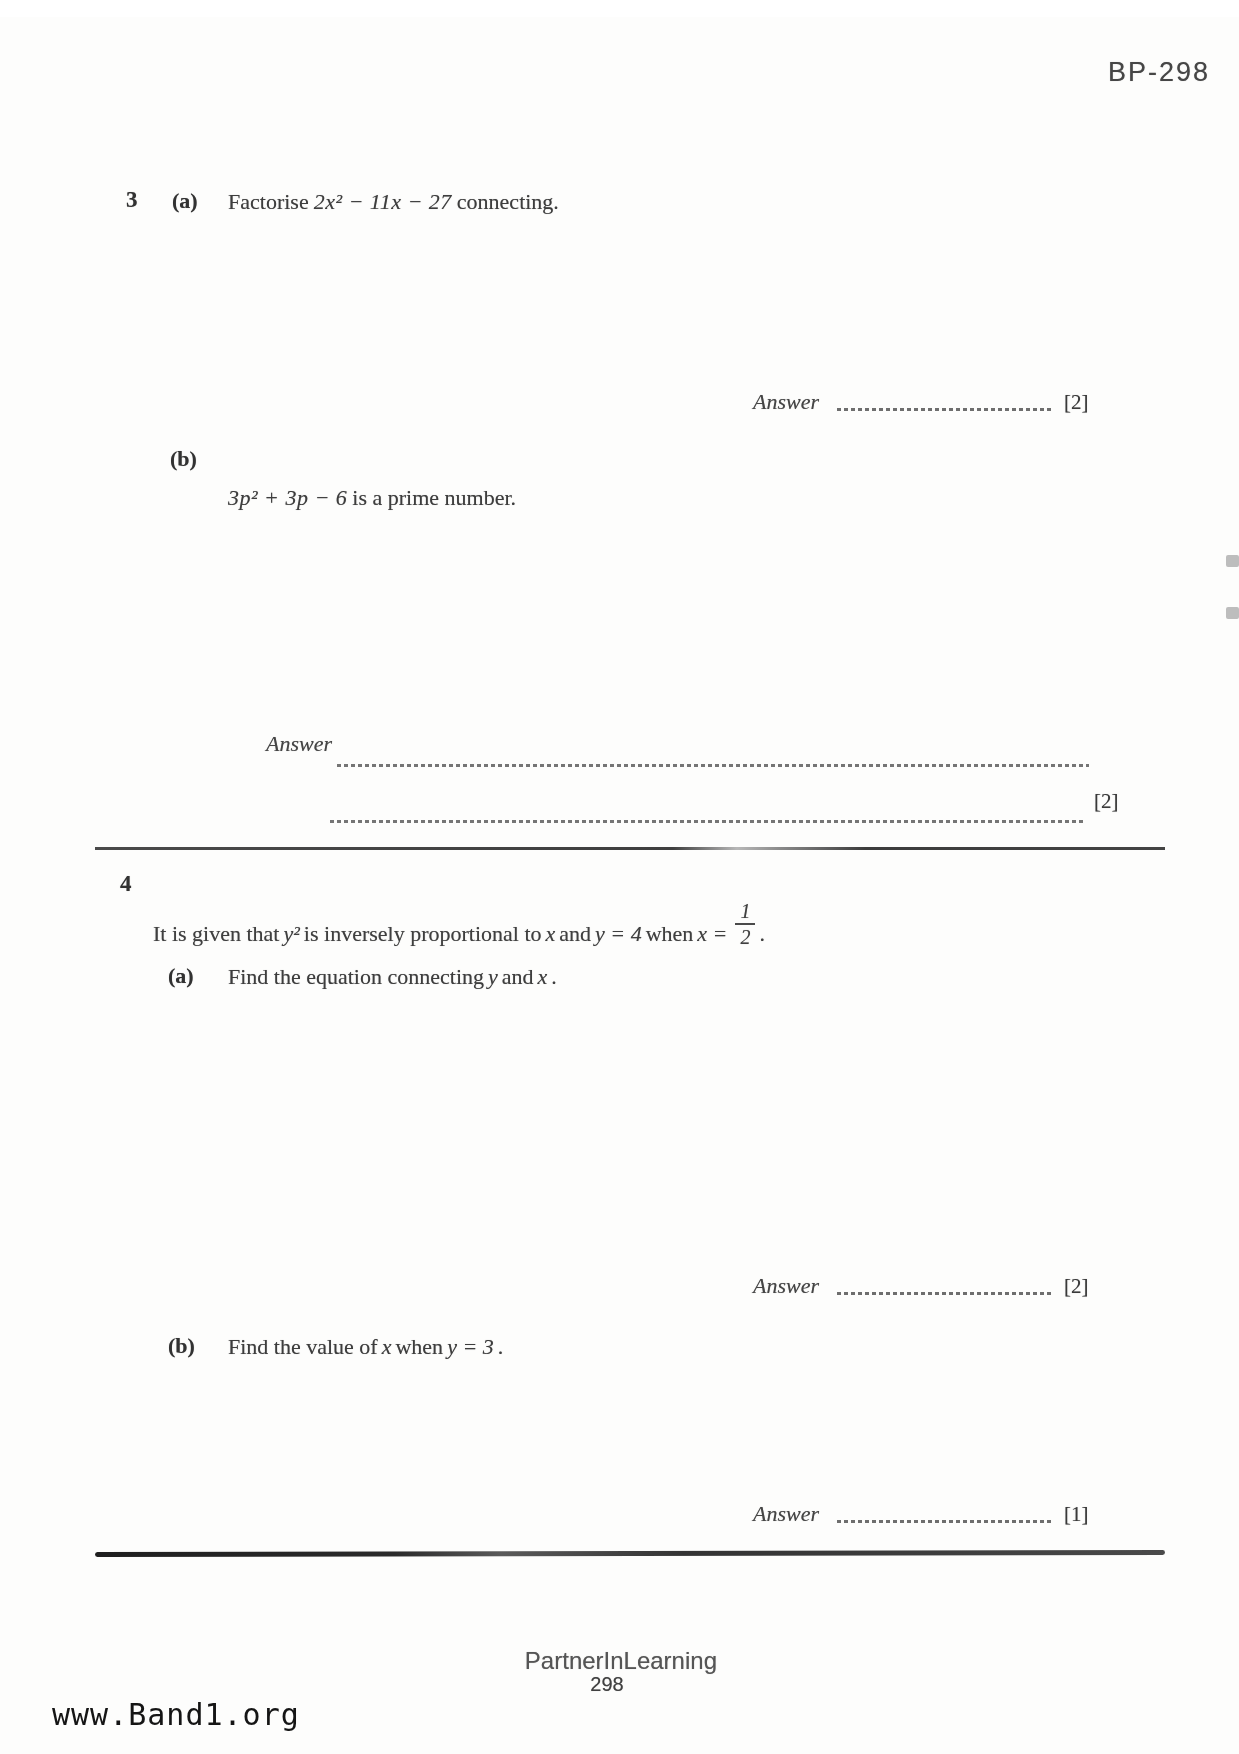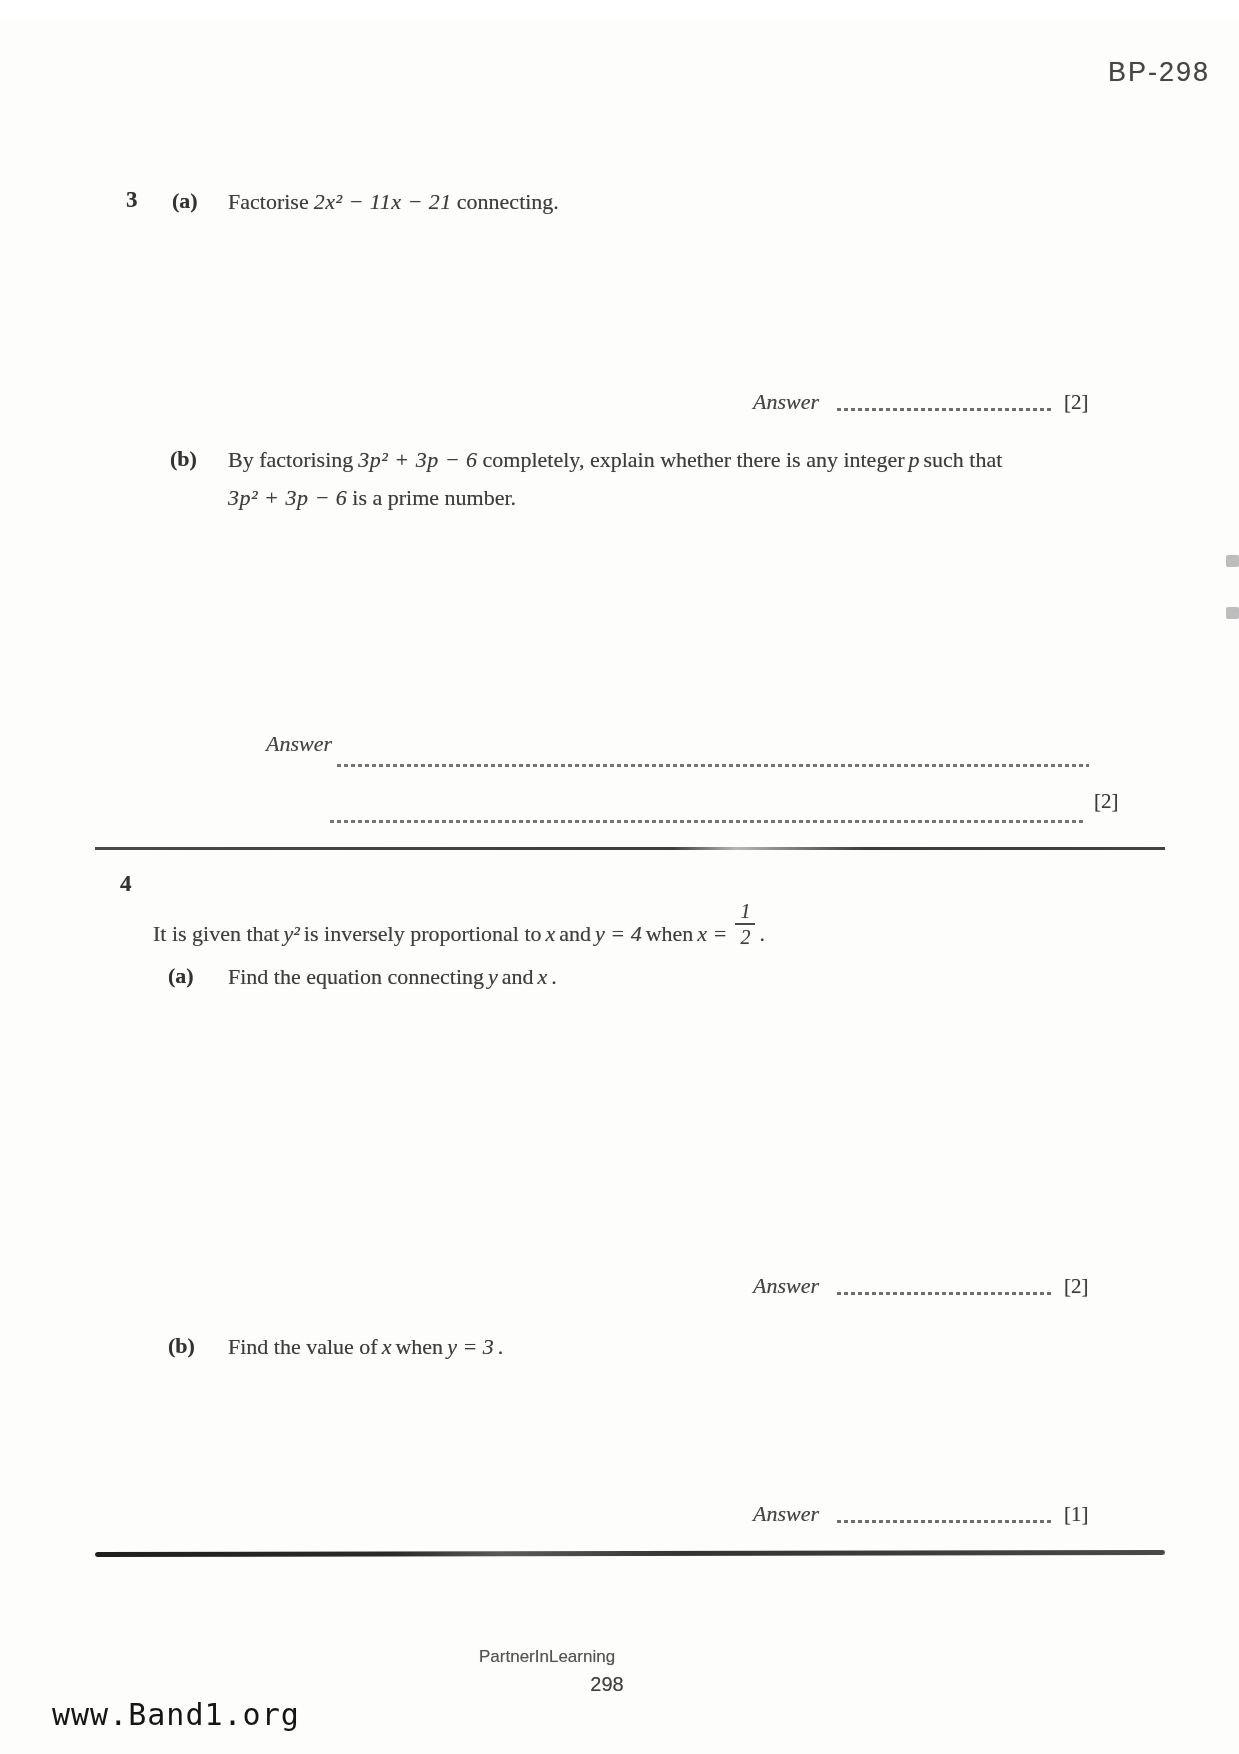--- a/index.html
+++ b/index.html
@@ -38,21 +38,21 @@
   }
   .sep2{
     left:95px;top:1534px;width:1070px;height:5px;border-radius:3px;transform:rotate(-0.1deg);
     background:linear-gradient(90deg,#1f1f1f 0%,#2b2b2b 28%,#5a5a5a 38%,#343434 55%,#3d3d3d 78%,#4a4a4a 100%);
   }
   .frac{display:inline-flex;flex-direction:column;align-items:center;vertical-align:middle;margin:0 4px;line-height:1;}
   .frac .num{font-size:20px;padding:0 5px 2px 5px;border-bottom:2px solid #4a4a4a;font-style:italic;}
   .frac .den{font-size:20px;padding-top:2px;font-style:italic;}
   .intro-row{display:flex;align-items:flex-end;height:76px;font-size:22px;}
   .footer-sans{font-family:"Liberation Sans","DejaVu Sans",sans-serif;color:#555;}
-  .partner{left:479px;top:1630px;width:220px;text-align:left;font-size:17px;}
+  .partner{left:497px;top:1630px;width:220px;text-align:right;font-size:24px;}
   .pageno{left:497px;top:1656px;width:220px;text-align:center;font-size:20px;color:#404040;}
   .watermark{
     left:52px;top:1680px;font-family:"DejaVu Sans Mono","Liberation Mono",monospace;
     font-size:30px;color:#151515;text-shadow:none;letter-spacing:1px;
   }
   .artifact{position:absolute;background:#bdbdbd;border-radius:2px;}
 </style>
 </head>
 <body>
 
@@ -60,34 +60,31 @@
 
   <div class="abs bp-code">BP-298</div>
 
   <div class="abs" style="left:126px;top:170px;">
     <span class="qnum">3</span>
   </div>
   <div class="abs" style="left:172px;top:171px;">
     <span class="plabel">(a)</span>
   </div>
   <div class="abs qtext nowrap" style="left:228px;top:172px;">
-    <span>Factorise</span><span class="math">2x² − 11x − 21</span><span>connecting.</span>
+    <span>Factorise</span><span class="math">2x² − 11x − 27</span><span>connecting.</span>
   </div>
 
   <div class="abs answer-row" style="left:753px;top:372px;">
     <span class="ans-label">Answer</span>
     <span class="dotline"></span>
     <span class="marks">[2]</span>
   </div>
 
   <div class="abs" style="left:170px;top:429px;">
     <span class="plabel">(b)</span>
-  </div>
-  <div class="abs qtext nowrap" style="left:228px;top:430px;">
-    <span>By factorising</span><span class="math">3p² + 3p − 6</span><span>completely, explain whether there is any integer</span><span class="mvar">p</span><span>such that</span>
   </div>
   <div class="abs qtext nowrap" style="left:228px;top:468px;">
     <span class="math" style="padding-left:0;">3p² + 3p − 6</span><span>is a prime number.</span>
   </div>
 
   <div class="artifact" style="left:1226px;top:538px;width:13px;height:12px;"></div>
   <div class="artifact" style="left:1226px;top:590px;width:13px;height:12px;"></div>
 
   <div class="abs ans-label" style="left:266px;top:714px;">Answer</div>
   <div class="dotline-long" style="left:337px;top:747px;width:752px;"></div>

